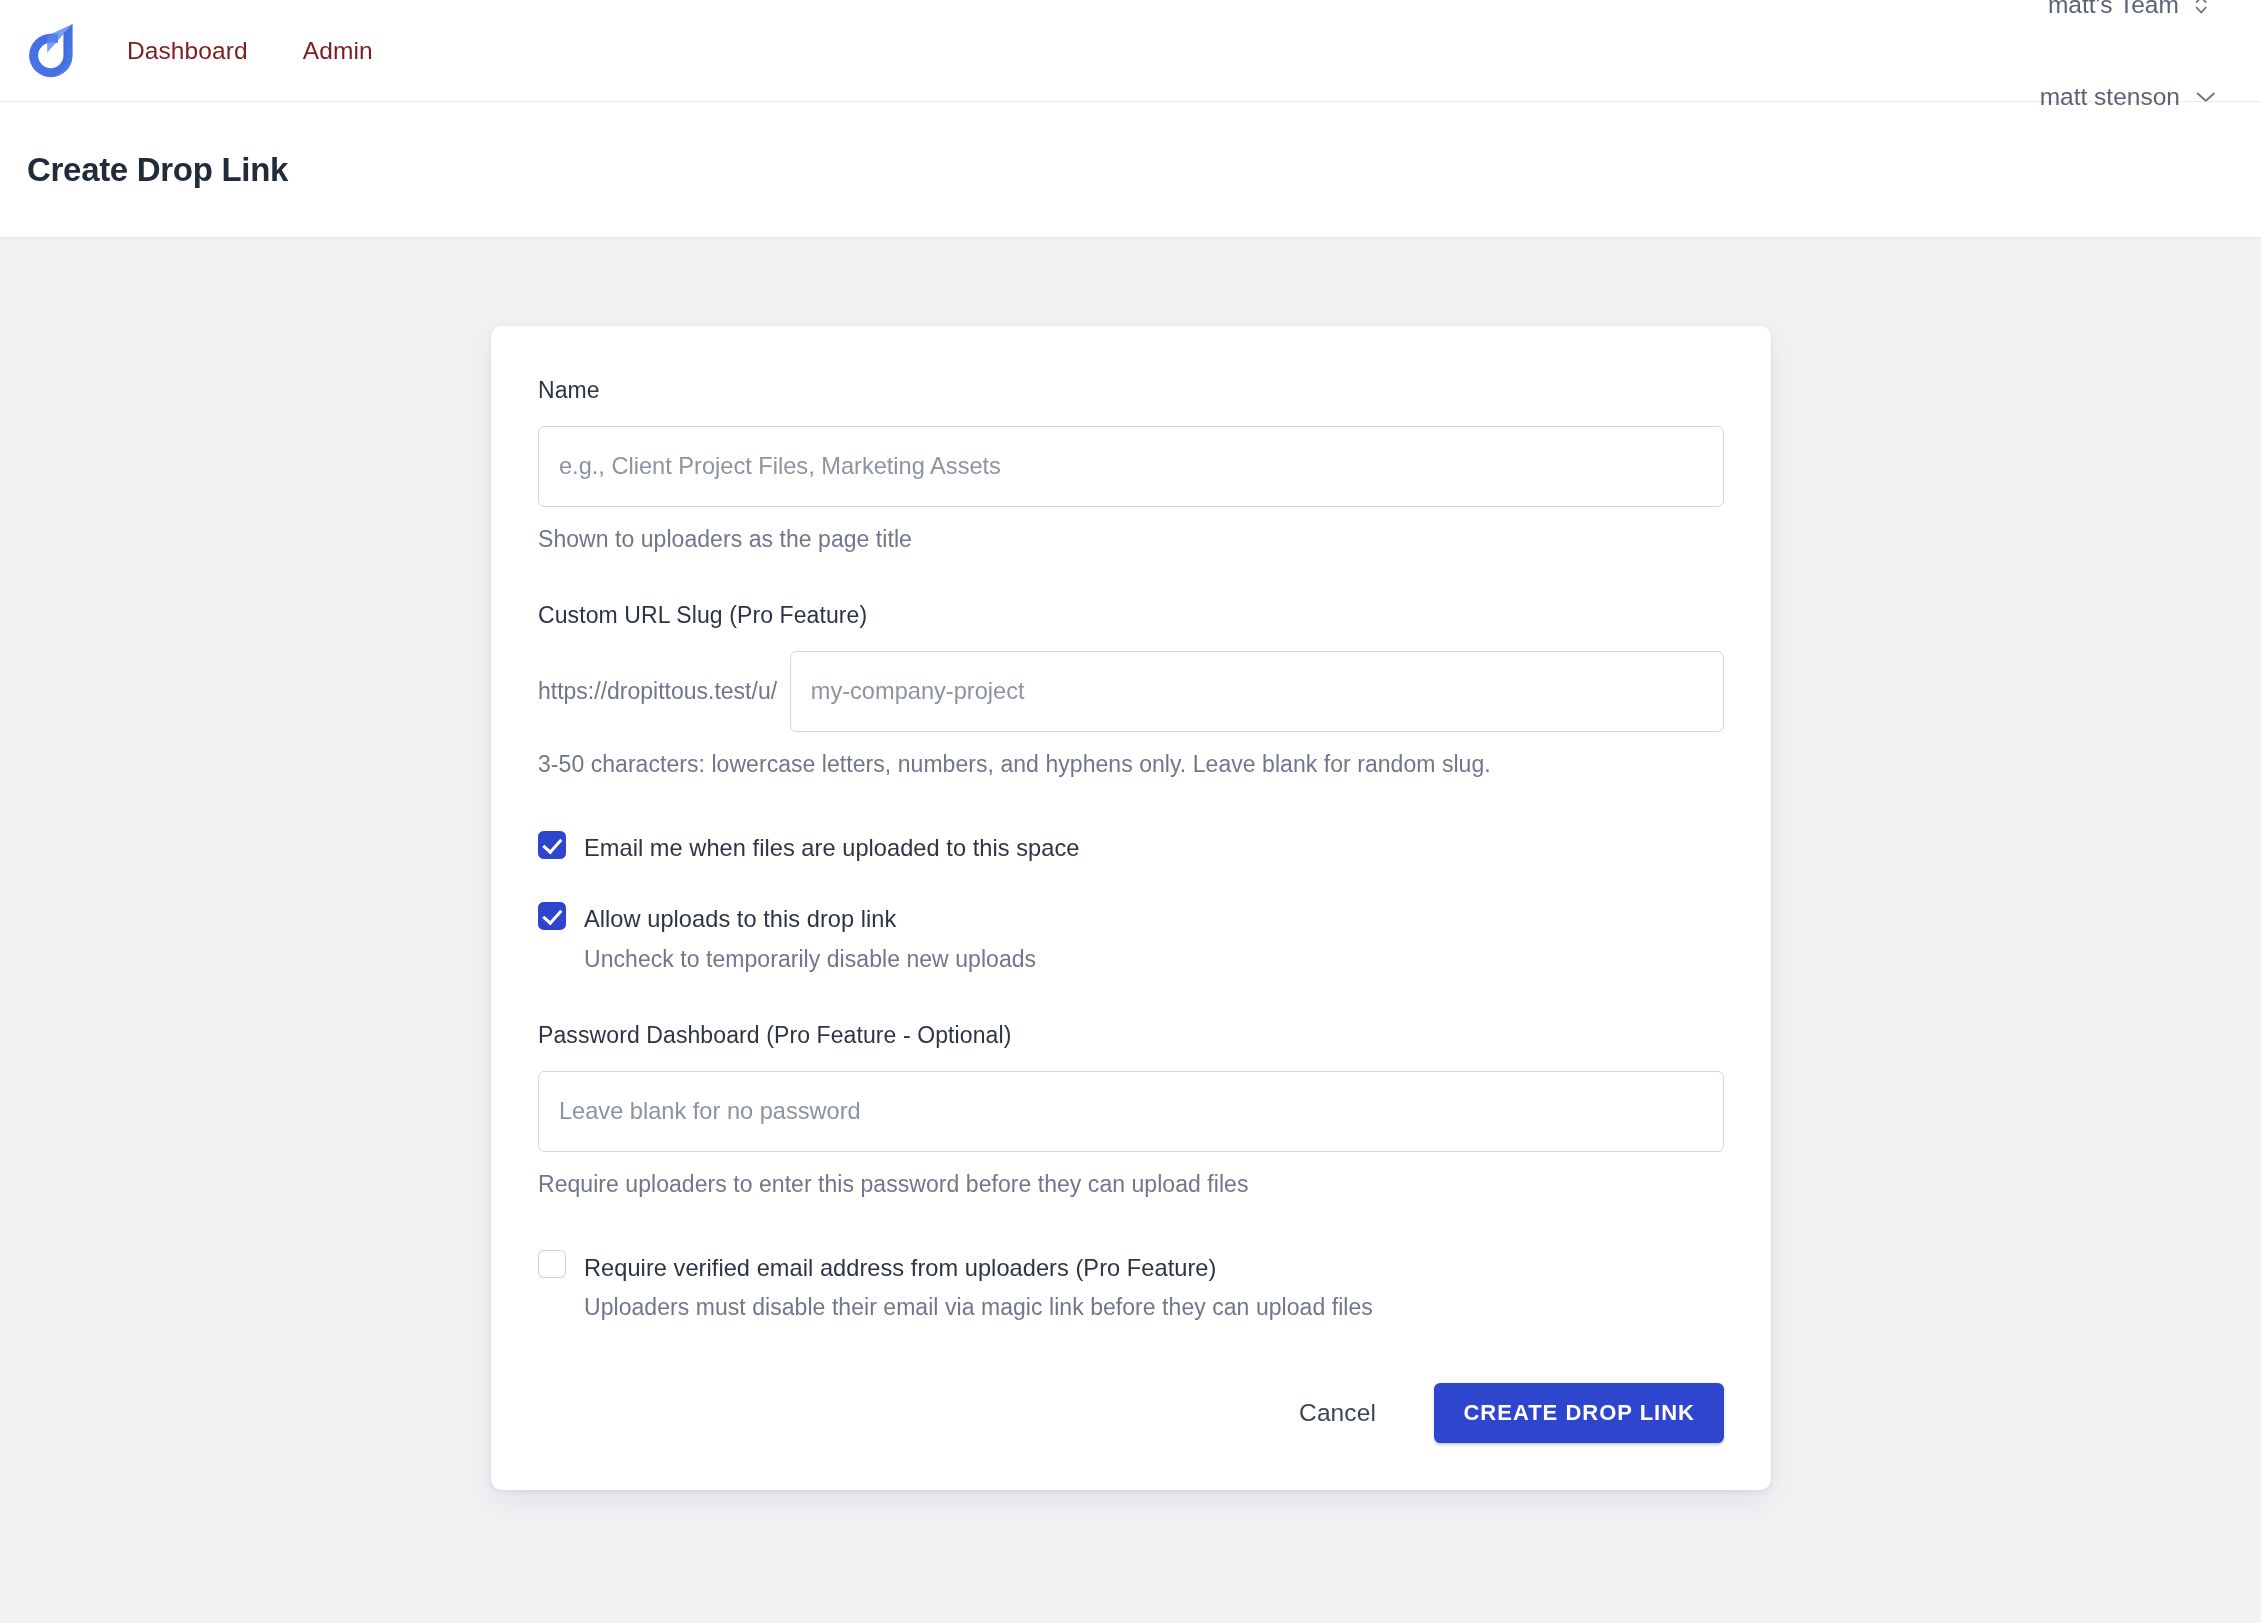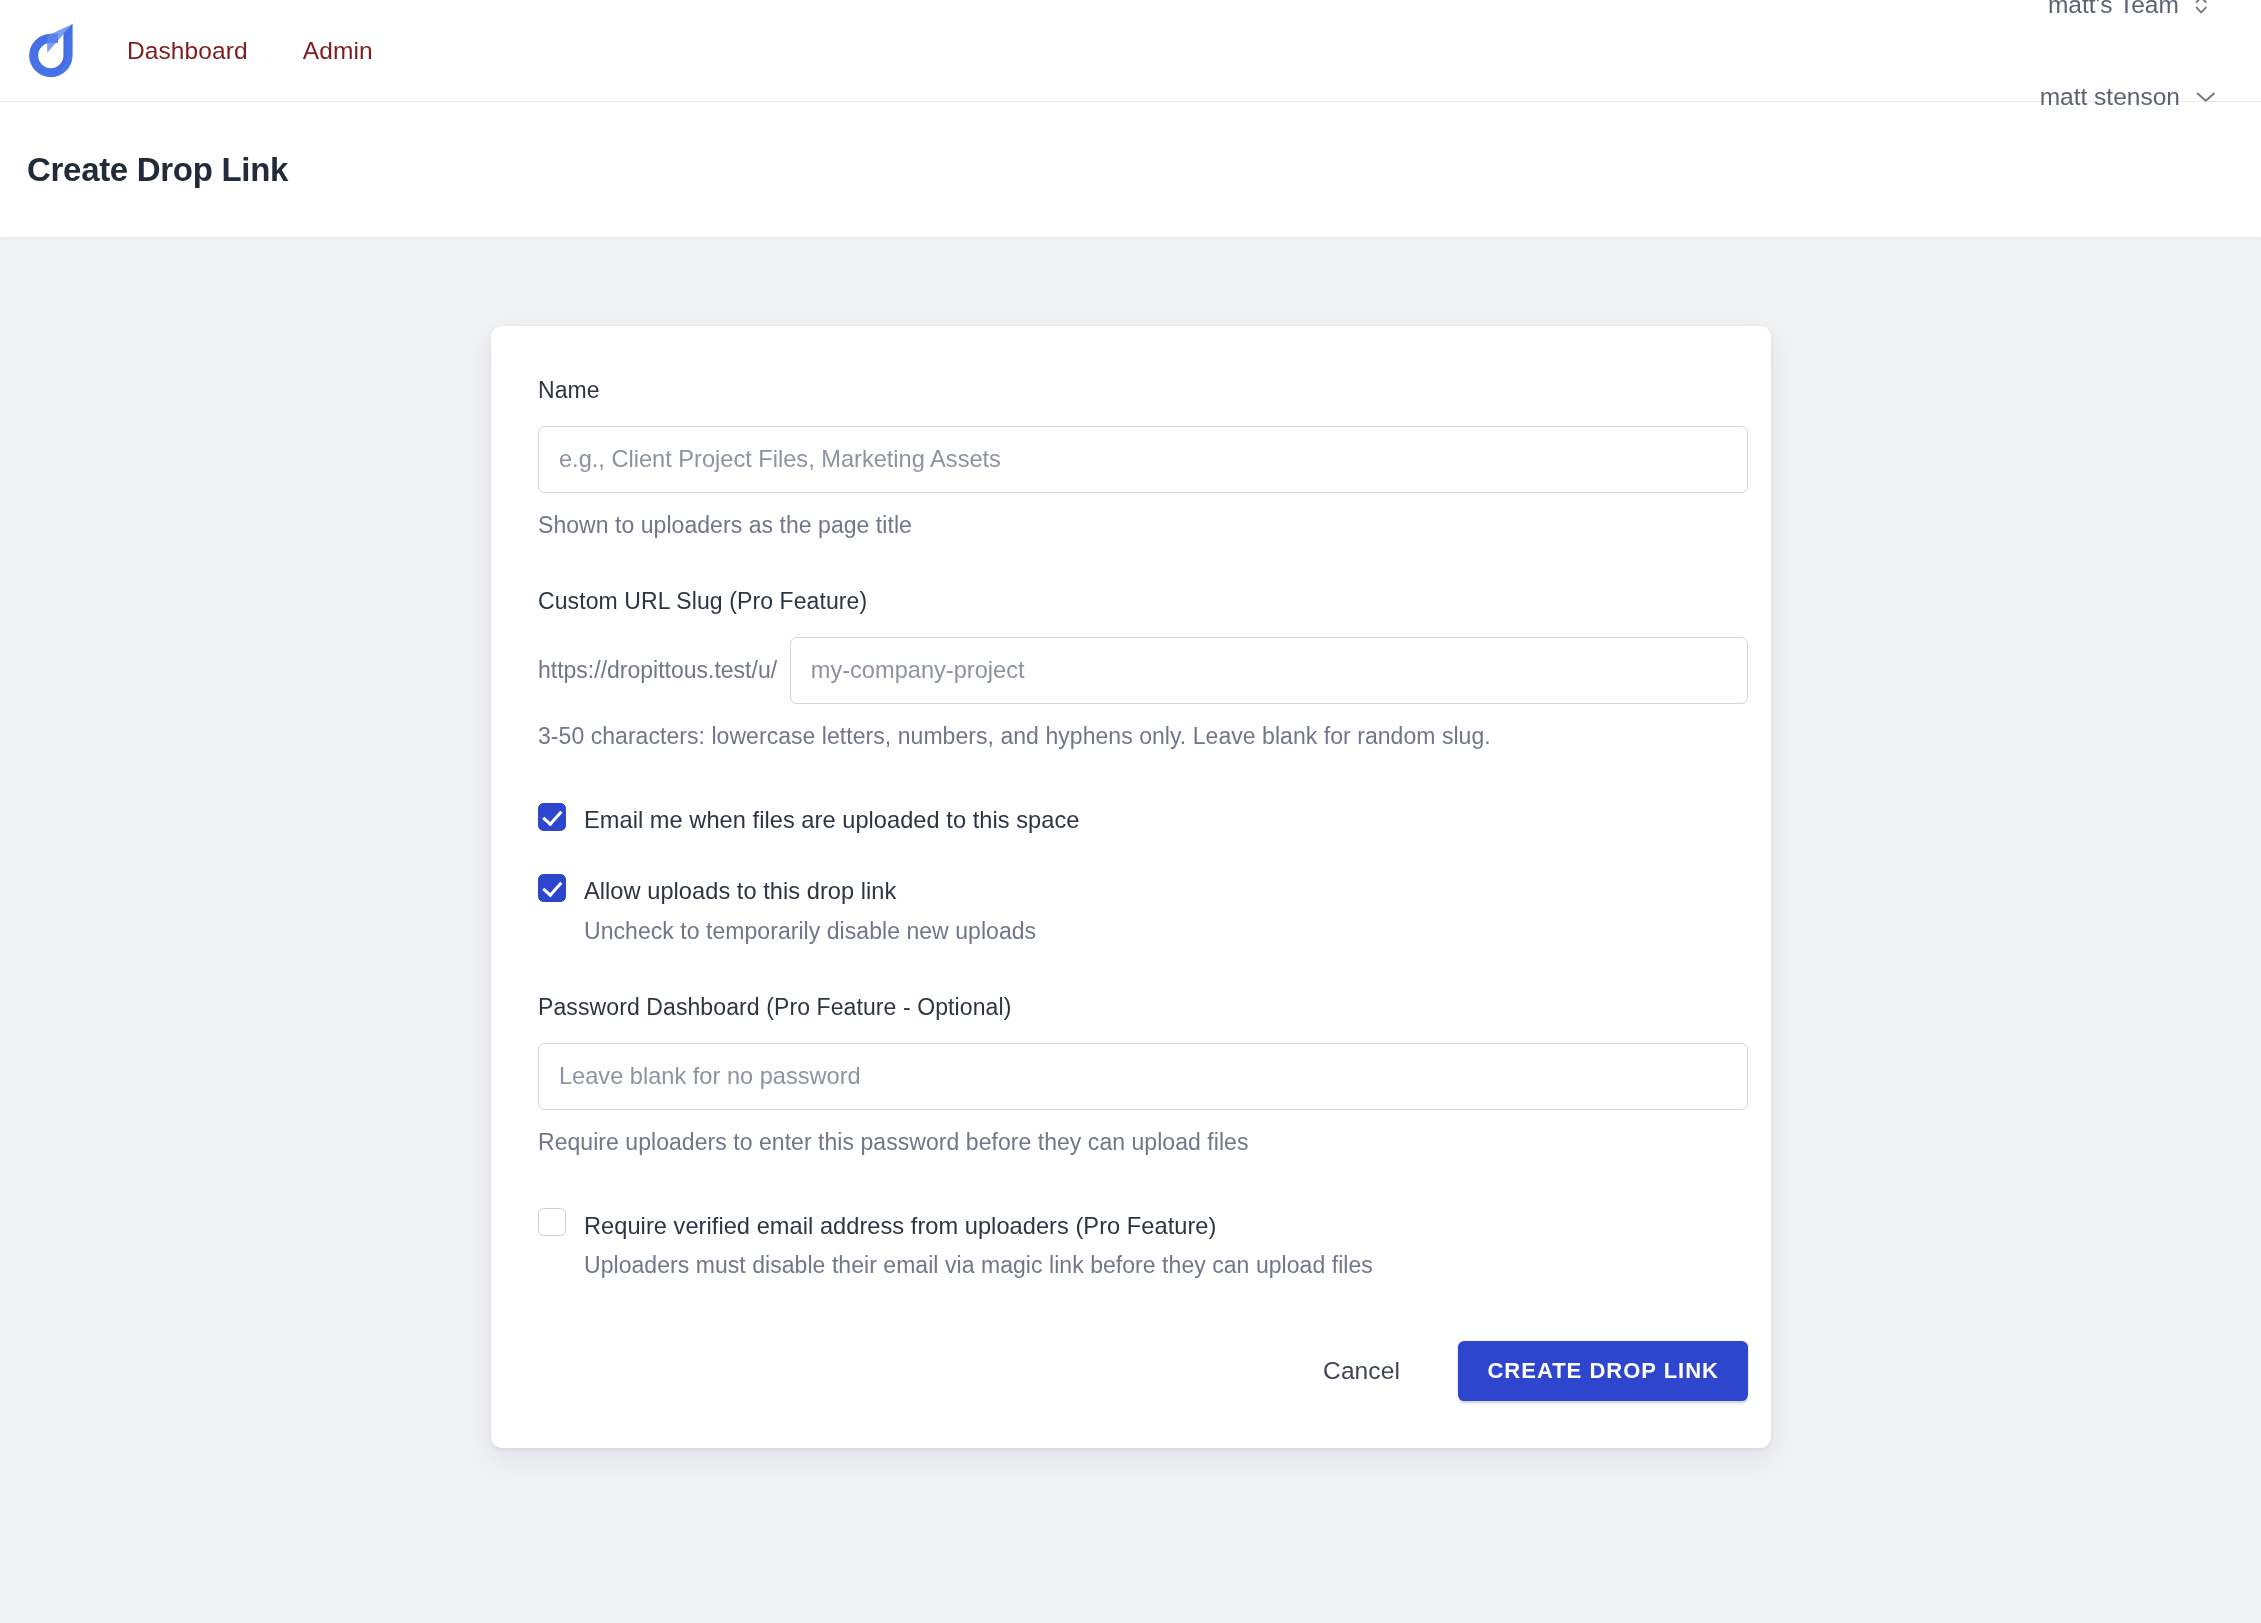--- a/index.html
+++ b/index.html
@@ -102,35 +102,35 @@
     display: flex;
     justify-content: center;
     align-items: flex-start;
   }
 
   .card {
     width: 1280px;
     background: #ffffff;
     border-radius: 11px;
     box-shadow: 0 1.8px 4.5px rgba(25,30,50,0.07), 0 11px 31px rgba(25,30,50,0.075);
-    padding: 51px 23px 47px 47px;
+    padding: 51px 47px 47px 47px;
   }
 
   
   .field-label {
     font-size: 23px;
     color: #2d3544;
     margin-bottom: 22px;
     display: block;
     letter-spacing: 0.1px;
   }
 
   .text-input {
     width: 100%;
-    height: 67px;
+    height: 81px;
     border: 0.9px solid #d2d6dd;
     border-radius: 6.4px;
     background: #ffffff;
     font-family: "Liberation Sans", sans-serif;
     font-size: 23.6px;
     color: #2d3544;
     padding: 0 20px;
     outline: none;
     display: block;
   }

